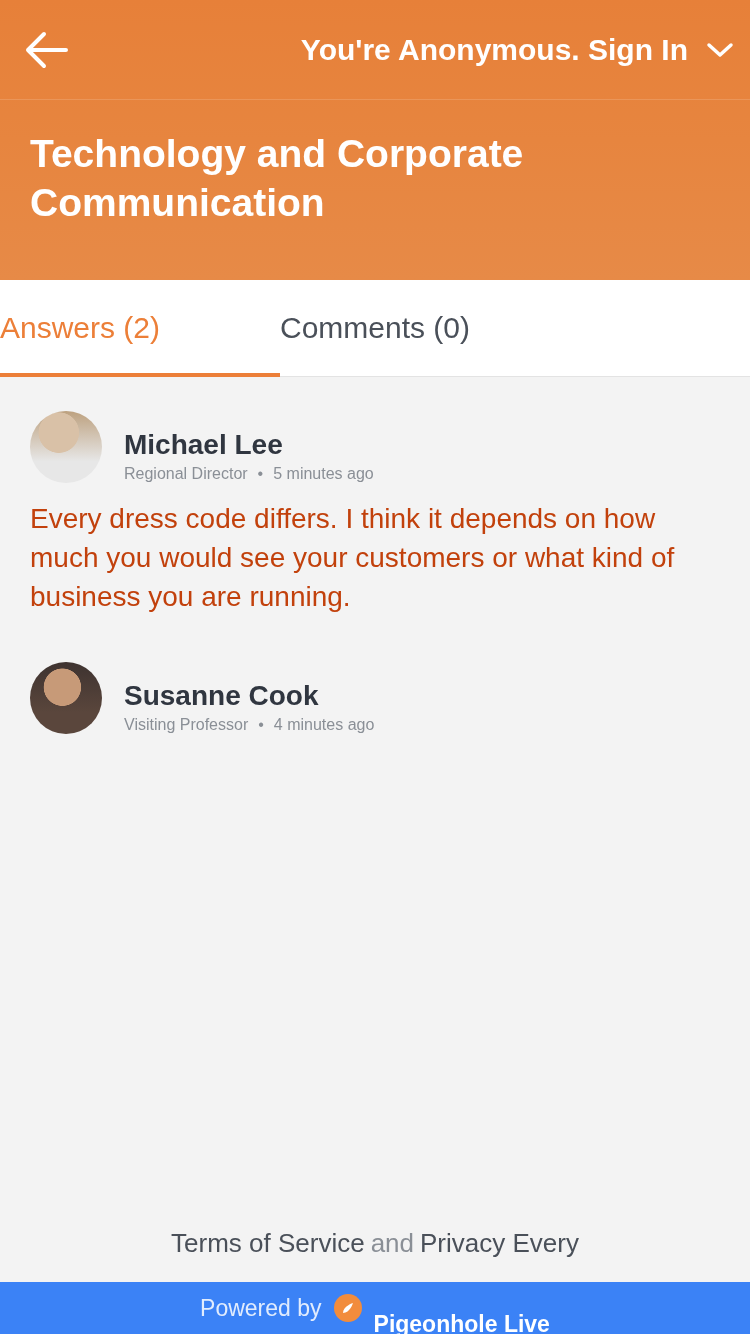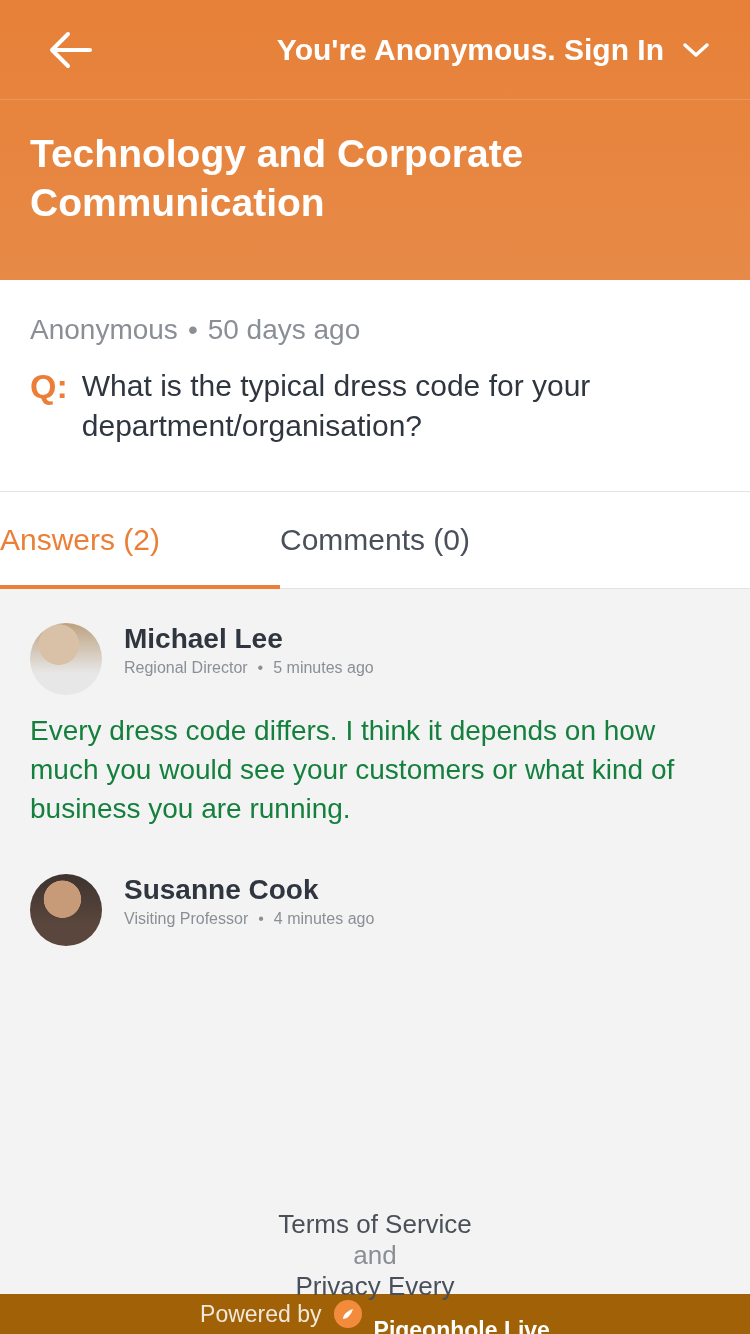--- a/index.html
+++ b/index.html
@@ -1,21 +1,21 @@
 <!DOCTYPE html>
 <html><head>
 <meta charset="utf-8">
 <style>
   * { box-sizing: border-box; margin: 0; padding: 0; }
   html, body { width: 750px; height: 1334px; font-family: -apple-system, "Helvetica Neue", Arial, sans-serif; background: #f2f2f2; color: #3b4149; overflow: hidden; }
   .app { width: 750px; height: 1334px; display: flex; flex-direction: column; background: #fff; position: relative; }
 
   
   .header { background: linear-gradient(to bottom, #e78039 0%, #e7853f 50%, #e78a47 100%); color: #fff; }
-  .header-top { height: 100px; display: flex; align-items: center; padding: 0 40px; position: relative; border-bottom: 1px solid rgba(255,255,255,.15); gap: 36px; }
+  .header-top { height: 100px; display: flex; align-items: center; padding: 0 16px; position: relative; border-bottom: 1px solid rgba(255,255,255,.15); gap: 36px; }
   .back-btn { display:flex; align-items:center; justify-content:center; width:60px; height:60px; }
   .back-btn svg { stroke:#fff; stroke-width:4; fill:none; }
   .signin { flex:1; display:flex; align-items:center; justify-content:flex-end; gap:18px; font-size:30px; font-weight:600; }
   .signin svg { stroke:#fff; stroke-width:3.5; fill:none; }
   .header-title { padding: 30px 30px 52px 30px; font-size:39px; font-weight:700; line-height:1.25; }
 
   
   .question { padding: 34px 30px 44px 30px; border-bottom:1px solid #e3e3e3; }
   .q-meta { color:#8a8f96; font-size:28px; margin-bottom:20px; }
   .q-meta .dot { margin:0 10px; }
@@ -25,35 +25,35 @@
 
   
   .tabs { display:flex; border-bottom:1px solid #e3e3e3; background:#fff; }
   .tab { flex:0 0 auto; min-width: 280px; height:96px; display:flex; align-items:center; justify-content:flex-start; font-size:30px; color:#4a5059; position:relative; cursor:pointer; }
   .tab.active { color:#ec7f38; }
   .tab.active::after { content:""; position:absolute; left:0; right:0; bottom:-1px; height:4px; background:#ec7f38; }
 
   
   .answers { background:#f3f3f3; padding: 34px 30px 60px 30px; flex:1; }
   .answer { margin-bottom: 46px; }
-  .answer-header { display:flex; align-items:flex-start; gap:22px; margin-bottom:16px; }
+  .answer-header { display:flex; align-items:flex-end; gap:22px; margin-bottom:16px; }
   .avatar { width:72px; height:72px; border-radius:50%; flex:0 0 72px; background:#ccc; background-size:cover; }
   .avatar.male { background: radial-gradient(circle at 40% 30%, #d9c1a7 0 30%, transparent 31%), linear-gradient(180deg,#bda17f 0%,#e7e7e7 70%); background-color:#bfb0a0; }
   .avatar.female { background: radial-gradient(circle at 45% 35%, #c79a78 0 30%, transparent 31%), linear-gradient(180deg,#3e3330 0%,#5a463c 70%); background-color:#7a5b44; }
   .ah-name { font-size:28px; font-weight:700; color:#303640; }
   .ah-sub { font-size:16px; color:#8a8f96; margin-top:4px; }
   .ah-sub .dot { margin:0 10px; }
-  .answer-body { font-size:28px; line-height:1.4; color:#15803d; }
+  .answer-body { font-size:28px; line-height:1.4; color:#c2410c; }
 
   
   .footer { position:absolute; left:0; right:0; bottom:0; }
-  .legal { background:#f3f3f3; height:78px; display:flex; align-items:center; justify-content:center; font-size:26px; color:#8a8f96;flex-direction:column; }
+  .legal { background:#f3f3f3; height:78px; display:flex; align-items:center; justify-content:center; font-size:26px; color:#8a8f96; }
   .legal a { color:#4a5059; text-decoration:none; }
   .legal .and { margin:0 6px; }
-  .powered { background:#a16207; color:#fff; height:40px; display:flex; align-items:center; justify-content:center; font-size:23px; gap:12px; }
+  .powered { background:#3b82f6; color:#fff; height:52px; display:flex; align-items:center; justify-content:center; font-size:23px; gap:12px; }
   .powered .logo { width:28px; height:28px; border-radius:50%; background:#f28c3c; display:flex; align-items:center; justify-content:center; }
   .powered .logo svg { fill:#fff; }
   .powered .pb { opacity:.85; }
   .powered .brand { font-weight:600;margin-top:32px; }
 </style>
 </head>
 <body>
 
 <div class="app">
 
@@ -67,29 +67,20 @@
       <div class="signin">
         <span>You're Anonymous. Sign In</span>
         <svg width="28" height="18" viewBox="0 0 28 18">
             <path d="M3 4 L14 14 L25 4" stroke-linecap="round" stroke-linejoin="round"></path>
           </svg>
       </div>
     </div>
     <div class="header-title">Technology and Corporate Communication</div>
   </div>
 
-  <div class="question">
-    <div class="q-meta">
-      <span>Anonymous</span><span class="dot">•</span><span>50 days ago</span>
-    </div>
-    <div class="q-row">
-      <div class="q-prefix">Q:</div>
-      <div class="q-text">What is the typical dress code for your department/organisation?</div>
-    </div>
-  </div>
 
   <div class="tabs">
     <div class="tab active">
         <span>Answers (2)</span>
       </div>
     <div class="tab">
         <span>Comments (0)</span>
       </div>
   </div>
 

